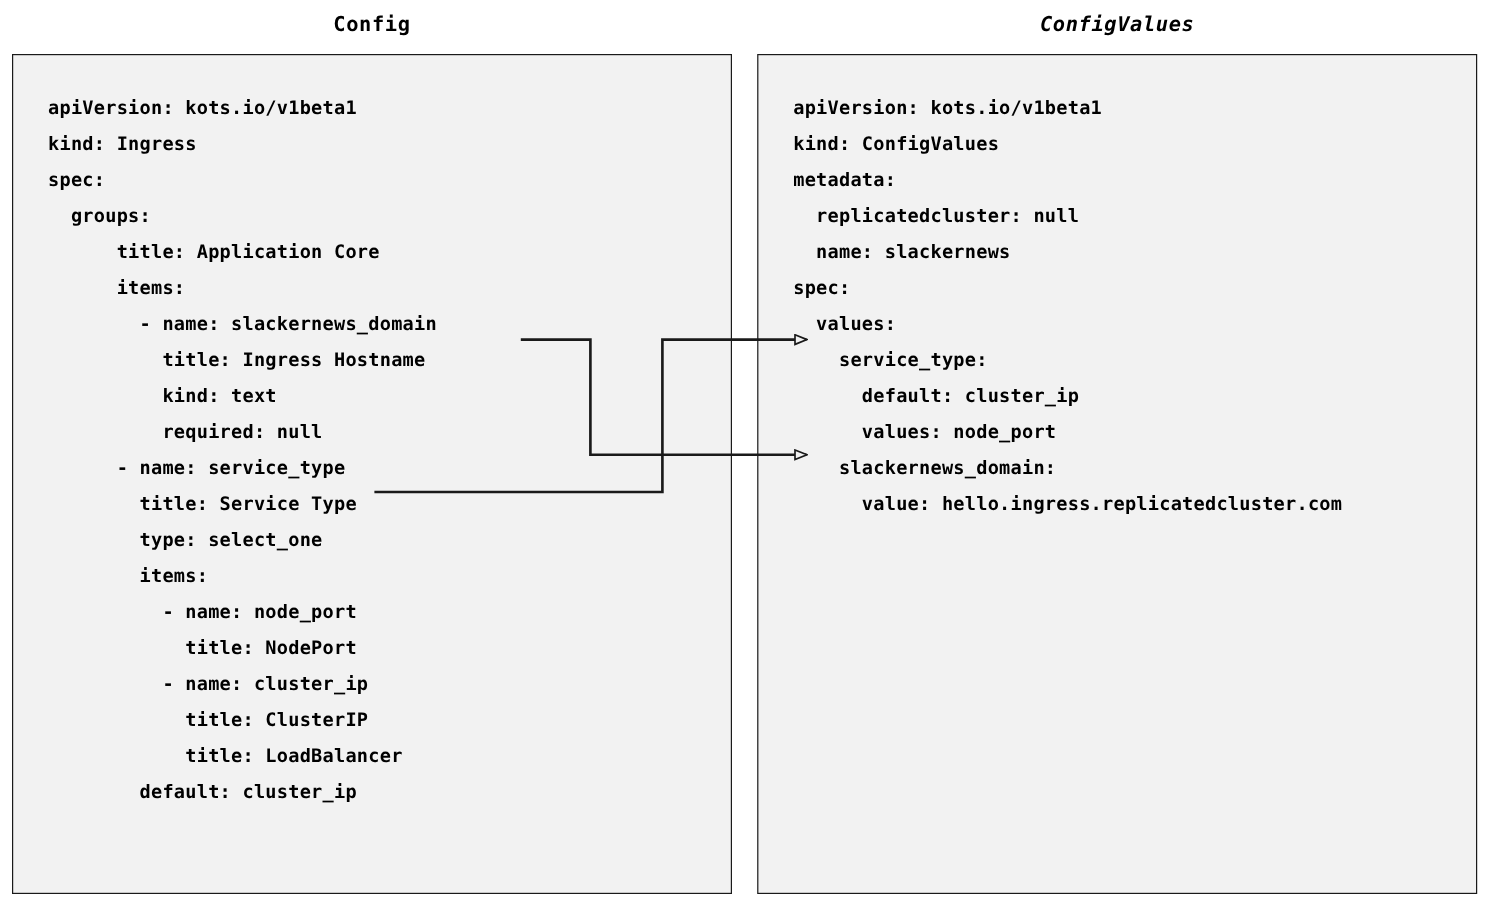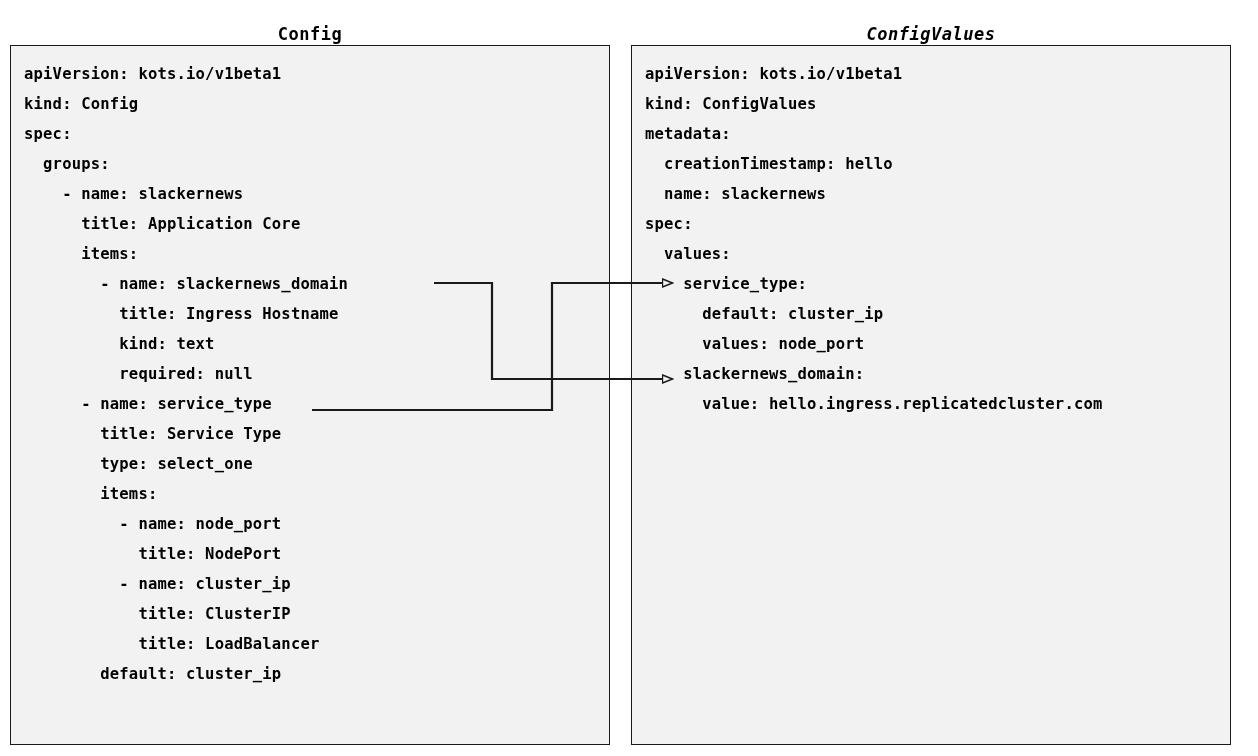--- a/index.html
+++ b/index.html
@@ -24,40 +24,40 @@
 
   .panel-title {
     position: absolute;
     font-family: "DejaVu Sans Mono", "Liberation Mono", monospace;
     font-size: 17px;
     font-weight: bold;
     color: #000000;
     letter-spacing: 0.5px;
     text-align: center;
     white-space: nowrap;
-    top: 24px;
+    top: 11px;
   }
   #title-config  { left: 10px;  width: 600px; }
   #title-values  { left: 631px; width: 600px; font-style: italic; }
 
   .panel {
     position: absolute;
     background: #f2f2f2;
     border: 1.6px solid #1a1a1a;
     box-sizing: border-box;
     overflow: hidden;
   }
   #panel-config { left: 10px;  top: 45px; width: 600px; height: 700px; }
   #panel-values { left: 631px; top: 45px; width: 600px; height: 700px; }
 
   .code-block {
     position: absolute;
     left: 0; top: 0;
     padding: 12px 0 0 12px;
-    margin: 1px;
+    margin: 17px;
   }
   .code-line {
     font-family: "DejaVu Sans Mono", "Liberation Mono", monospace;
     font-size: 15.5px;
     font-weight: bold;
     color: #000000;
     line-height: 30px;
     height: 30px;
     white-space: pre;
     letter-spacing: 0.2px;
@@ -74,24 +74,23 @@
 </head>
 <body>
 
 <div id="stage">
 
   <div class="panel-title" id="title-config">Config</div>
 
   <div class="panel" id="panel-config">
     <div class="code-block" id="code-left">
         <div class="code-line">apiVersion: kots.io/v1beta1</div>
-        <div class="code-line">kind: Config</div>
+        <div class="code-line">kind: Ingress</div>
         <div class="code-line">spec:</div>
         <div class="code-line">  groups:</div>
-        <div class="code-line">    - name: slackernews</div>
         <div class="code-line">      title: Application Core</div>
         <div class="code-line">      items:</div>
         <div class="code-line">        - name: slackernews_domain</div>
         <div class="code-line">          title: Ingress Hostname</div>
         <div class="code-line">          kind: text</div>
         <div class="code-line">          required: null</div>
         <div class="code-line">      - name: service_type</div>
         <div class="code-line">        title: Service Type</div>
         <div class="code-line">        type: select_one</div>
         <div class="code-line">        items:</div>
@@ -104,21 +103,21 @@
       </div>
   </div>
 
   <div class="panel-title" id="title-values">ConfigValues</div>
 
   <div class="panel" id="panel-values">
     <div class="code-block" id="code-right">
         <div class="code-line">apiVersion: kots.io/v1beta1</div>
         <div class="code-line">kind: ConfigValues</div>
         <div class="code-line">metadata:</div>
-        <div class="code-line">  creationTimestamp: hello</div>
+        <div class="code-line">  replicatedcluster: null</div>
         <div class="code-line">  name: slackernews</div>
         <div class="code-line">spec:</div>
         <div class="code-line">  values:</div>
         <div class="code-line">    service_type:</div>
         <div class="code-line">      default: cluster_ip</div>
         <div class="code-line">      values: node_port</div>
         <div class="code-line">    slackernews_domain:</div>
         <div class="code-line">      value: hello.ingress.replicatedcluster.com</div>
       </div>
   </div>

